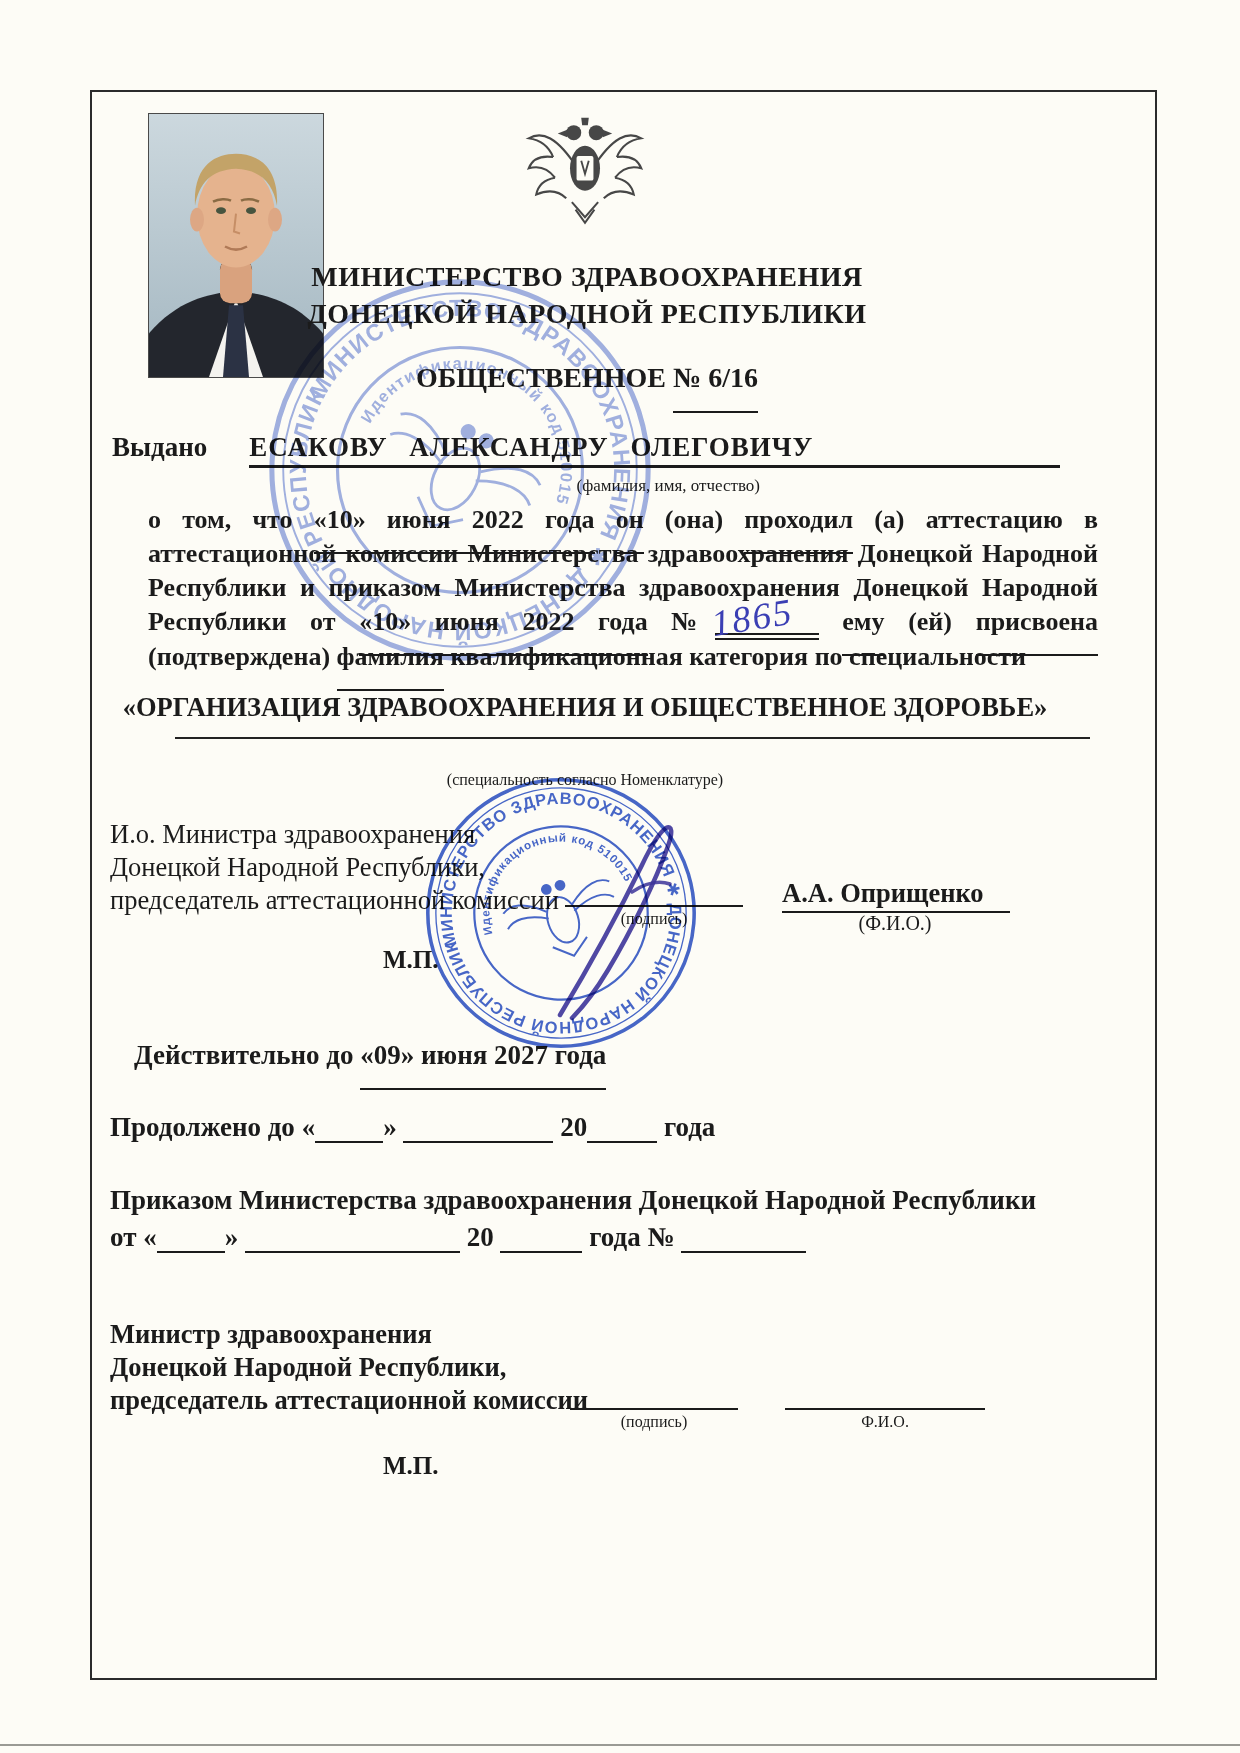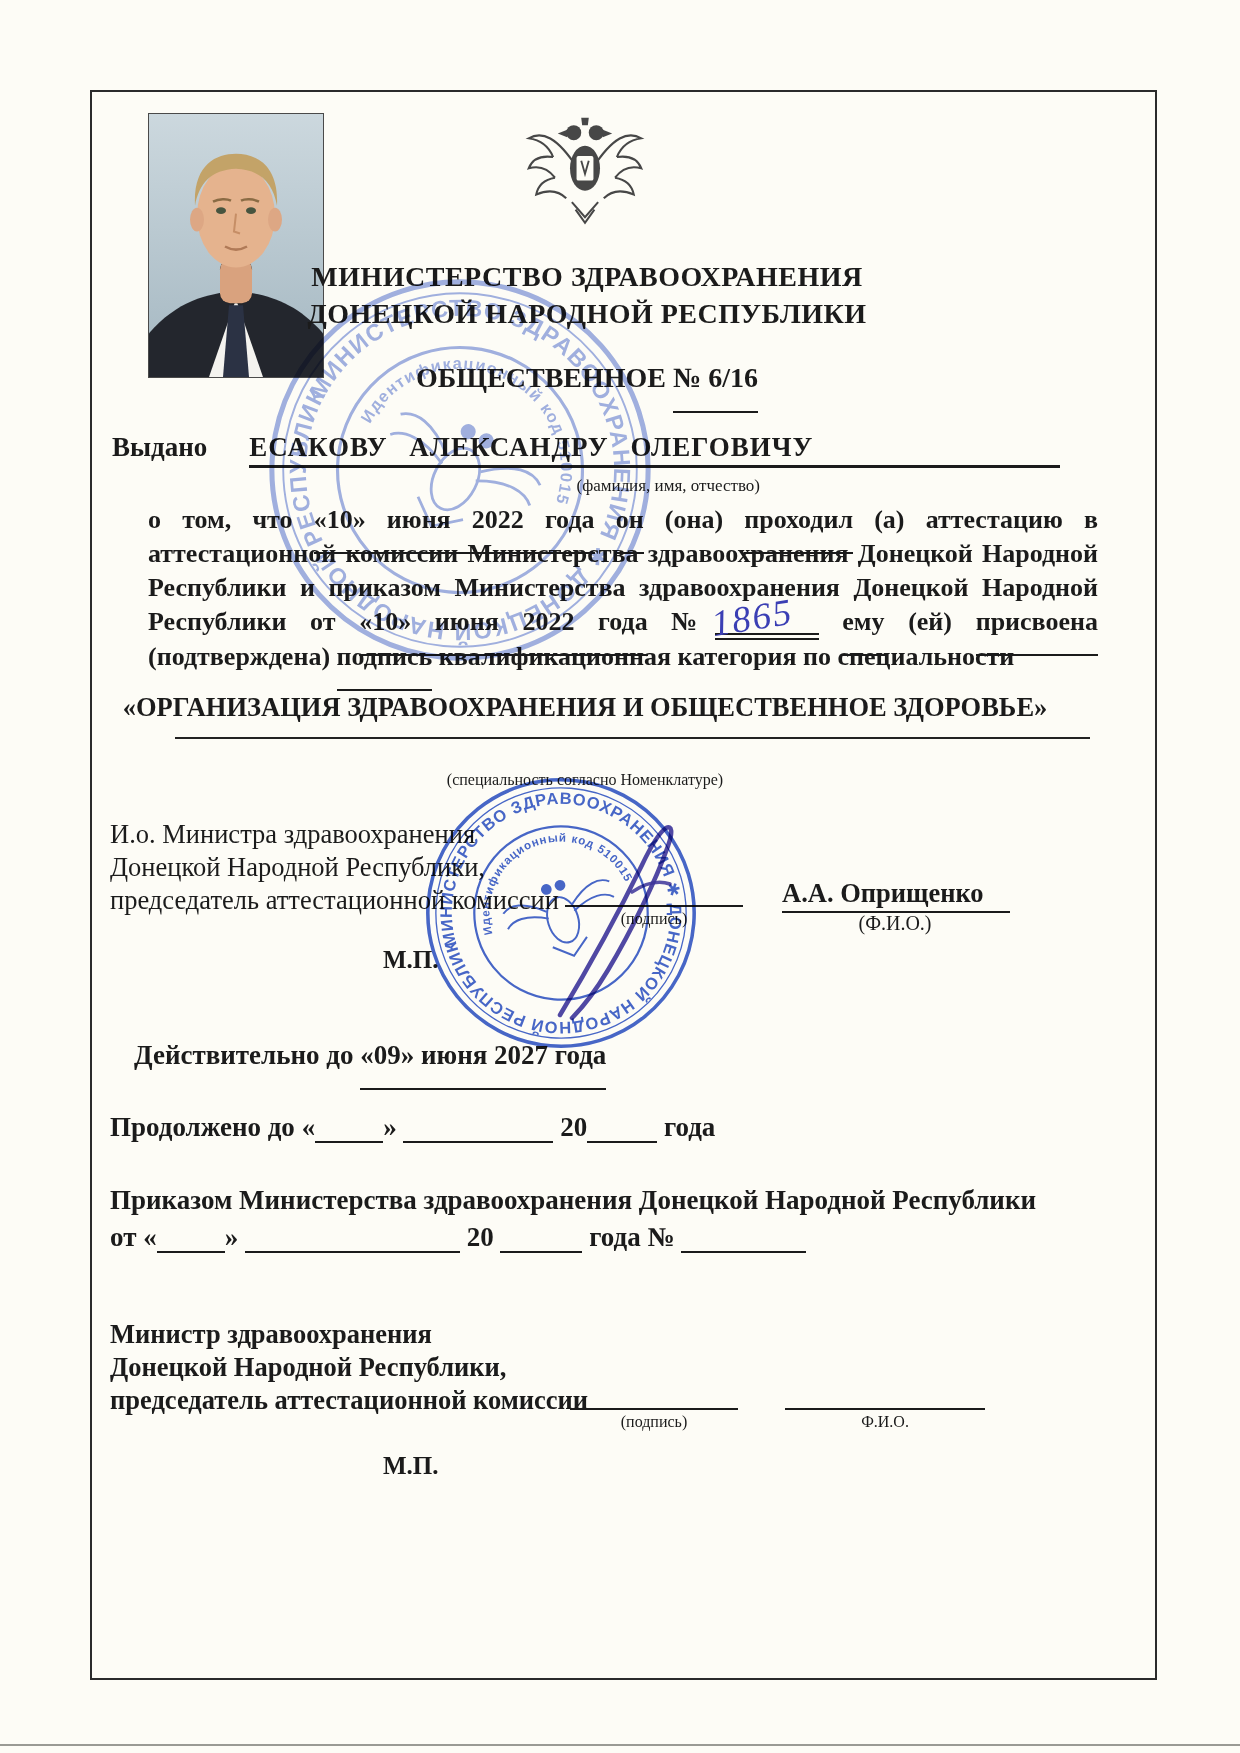--- a/index.html
+++ b/index.html
@@ -202,21 +202,21 @@
     <span class="u">проходил</span>
     <span>(а)</span>
     <span>аттестацию в аттестационной комиссии Министерства здравоохранения Донецкой Народной Республики и приказом Министерства здравоохранения</span>
     <span>Донецкой Народной Республики от</span>
     <span class="u">«10» июня 2022 года</span>
     <span>№</span><span class="num-blank"><span class="handwritten-number">1865</span></span>
     <span class="u">ему</span>
     <span>(ей)</span>
     <span class="u">присвоена</span>
     <span>(подтверждена)</span>
-    <span class="u">подпись</span>
+    <span class="u">фамилия</span>
     <span>квалификационная категория по специальности</span>
   </div>
 
   <div class="specialty">«ОРГАНИЗАЦИЯ ЗДРАВООХРАНЕНИЯ И ОБЩЕСТВЕННОЕ ЗДОРОВЬЕ»</div>
   <div class="spec-rule"></div>
   <div class="spec-caption">(специальность согласно Номенклатуре)</div>
 
   <div class="official">
     <div>И.о. Министра здравоохранения</div>
     <div>Донецкой Народной Республики,</div>

